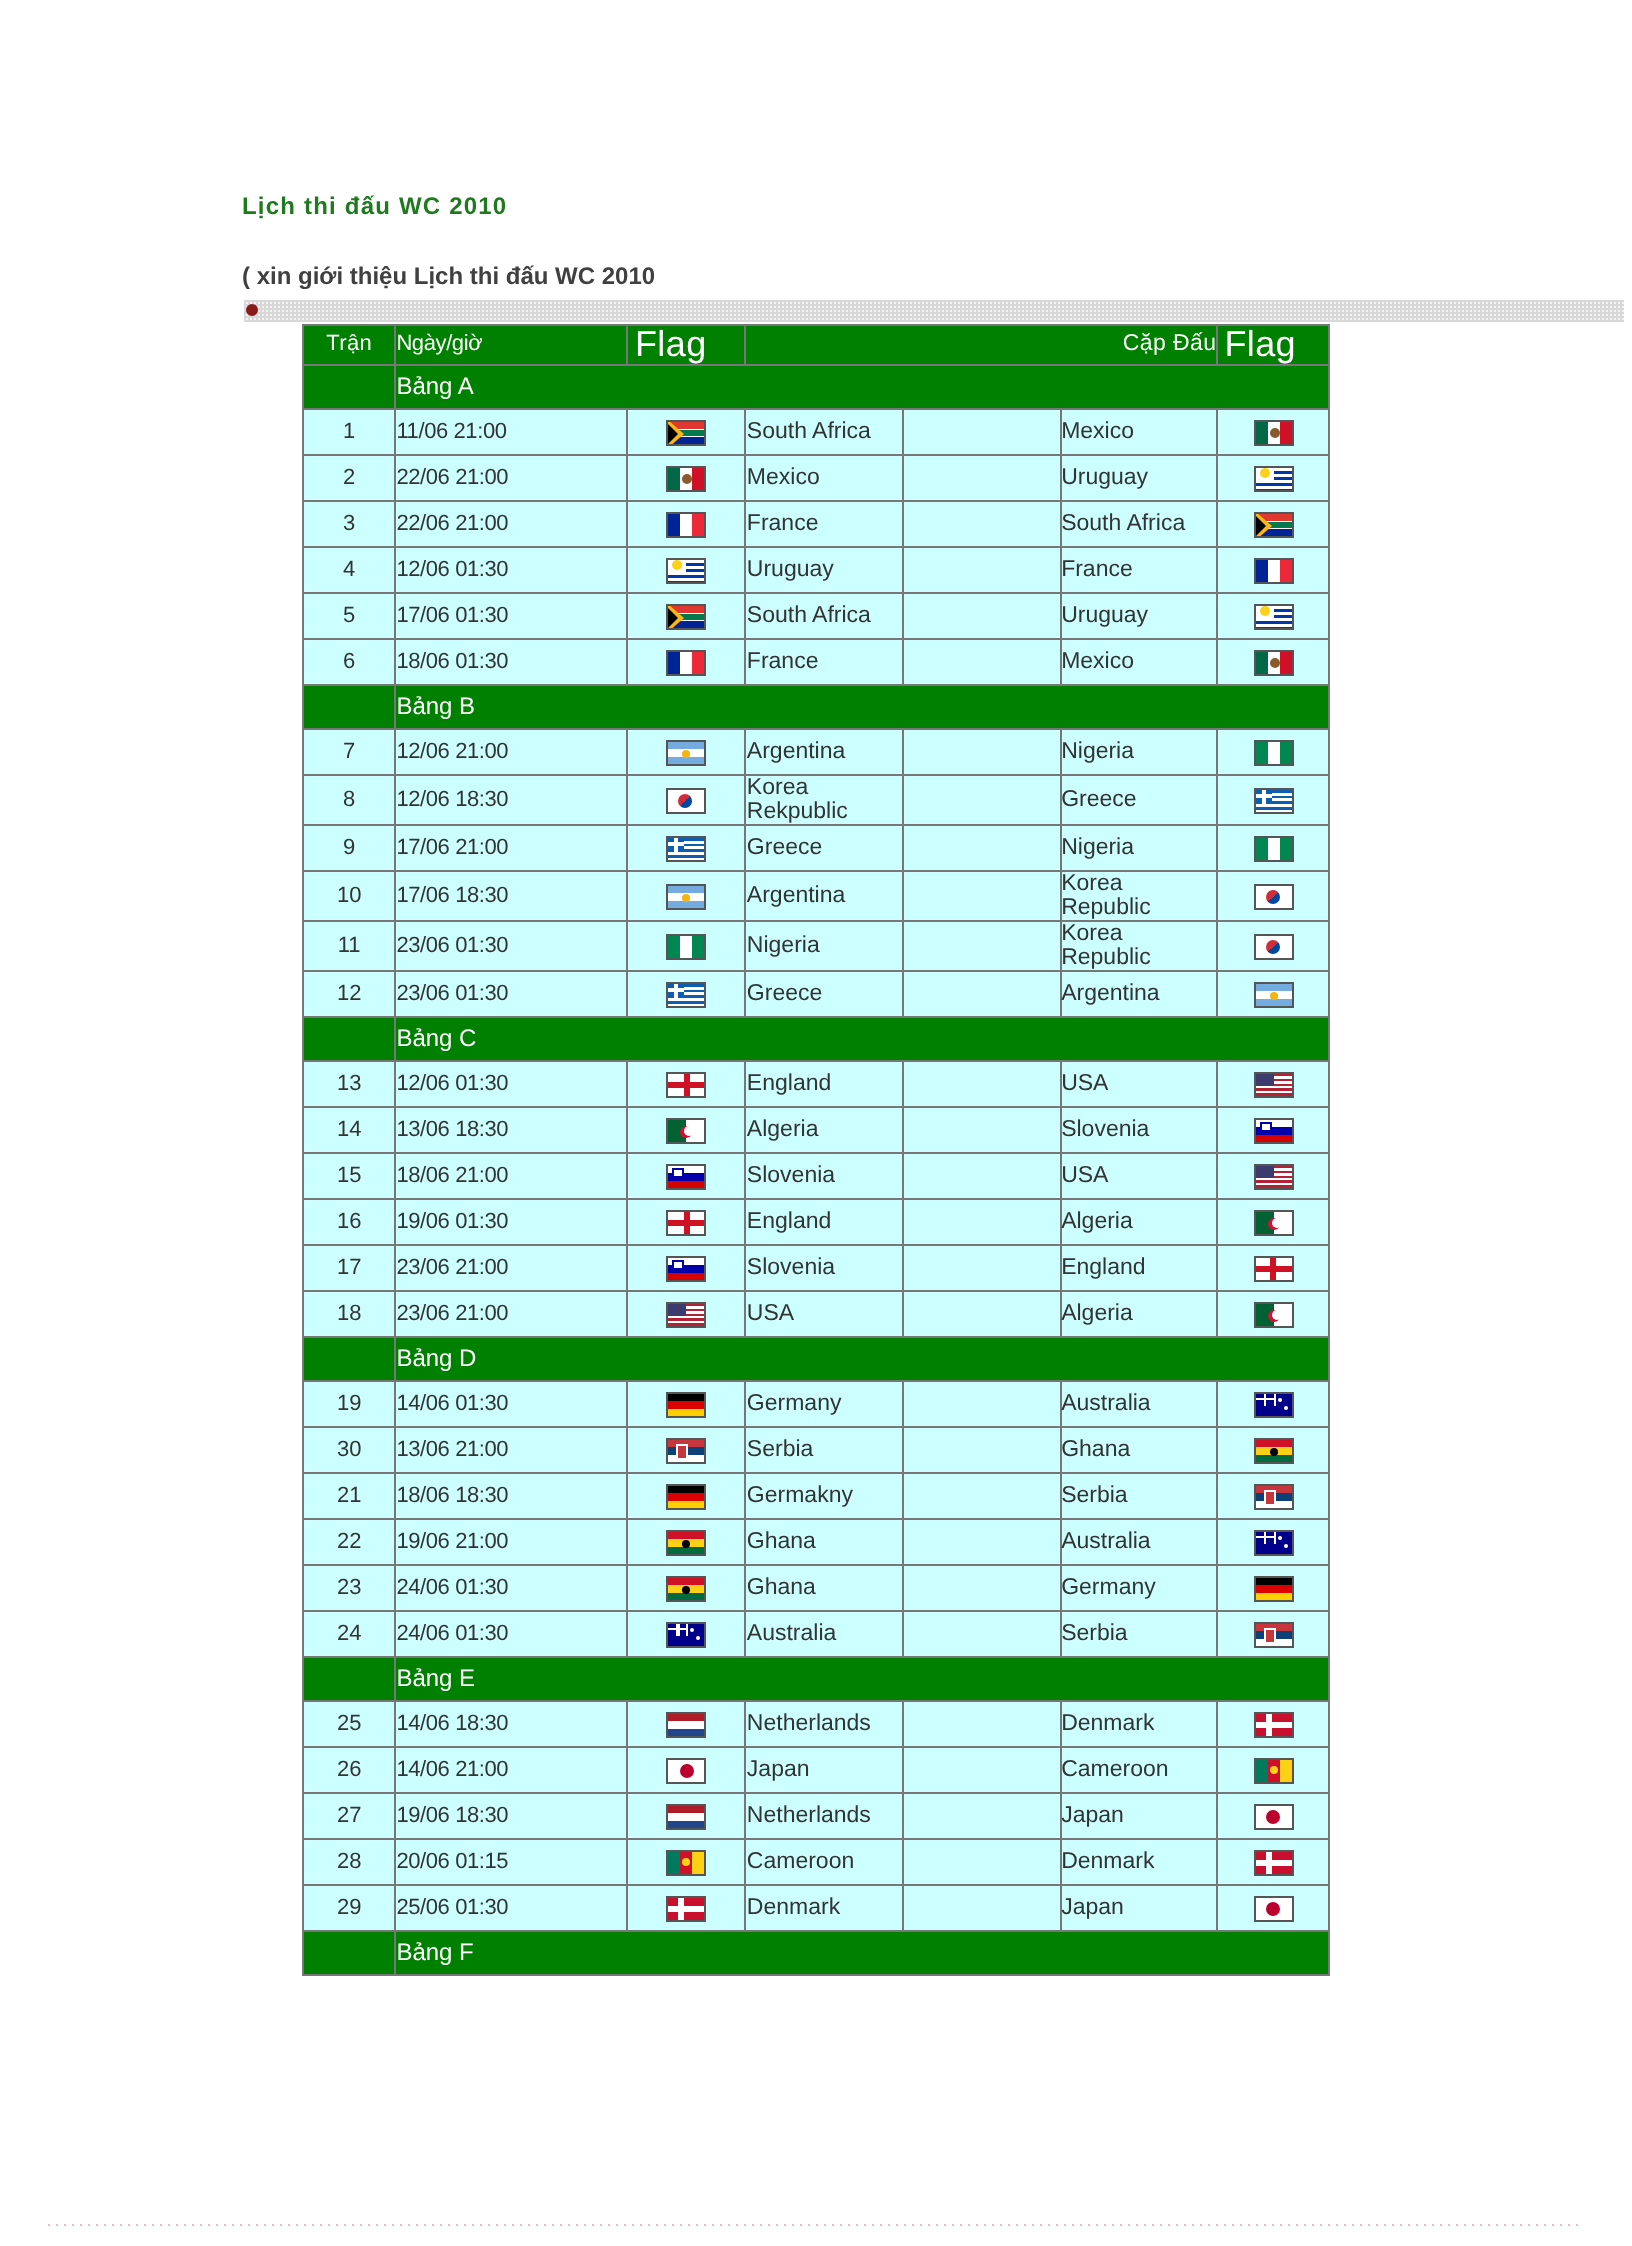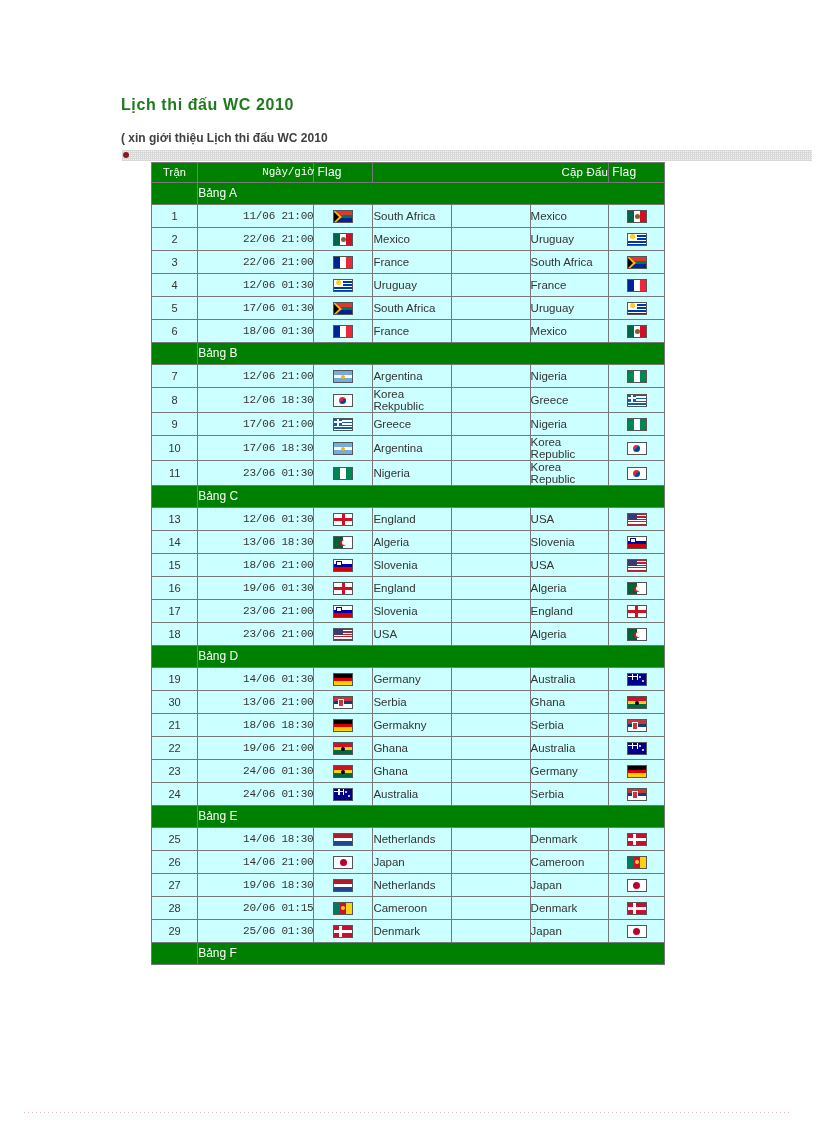--- a/index.html
+++ b/index.html
@@ -19,21 +19,21 @@
     position: absolute;
     left: 0; top: 0;
     width: 816px;
     height: 1123px;
   }
 
   .title {
     position: absolute;
     left: 121px;
     top: 96px;
-    font-size: 16px;
+    font-size: 12px;
     font-weight: bold;
     color: #1f7a1f;
     letter-spacing: 0.6px;
     white-space: nowrap;
   }
 
   .subtitle {
     position: absolute;
     left: 121px;
     top: 131px;
@@ -89,21 +89,21 @@
     border: 1px solid #777777;
     padding: 0;
     vertical-align: middle;
     font-weight: normal;
   }
 
   .hdr td {
     background: #008000;
     color: #ffffff;
     font-weight: bold;
-    font-size: 12px;
+    font-size: 18px;
     height: 19px;
     line-height: 19px;
     text-align: center;
     border-color: #0a4d0a;
     letter-spacing: 0.2px;
   }
   .hdr td.pair-hdr { text-align: right; }
   .hdr td.flag-hdr-l { text-align: left; padding-left: 3px; }
   .hdr td.flag-hdr-r { text-align: left; padding-left: 3px; }
 
@@ -127,25 +127,24 @@
     color: #333333;
   }
   td.c-no {
     text-align: center;
     font-weight: bold;
     font-size: 11px;
     width: 28px;
   }
   td.c-date {
     width: 72px;
-    text-align: right;
+    text-align: left;
     font-size: 11px;
     letter-spacing: -0.2px;
     white-space: nowrap;
-    font-family: Liberation Mono, monospace;
   }
   td.c-flag {
     width: 33px;
     text-align: center;
   }
   td.c-team1 {
     width: 147px;
     padding-left: 8px;
     font-size: 11.5px;
   }
@@ -383,20 +382,29 @@
         </tr>
         <tr class="match">
           <td class="c-no">11</td>
           <td class="c-date">23/06 01:30</td>
           <td class="c-flag"><span class="flag f-ng"></span></td>
           <td class="c-team1">Nigeria</td>
           <td class="c-gap">&nbsp;</td>
           <td class="c-team2">Korea Republic</td>
           <td class="c-flag2"><span class="flag f-kr"><i class="t"></i></span></td>
         </tr>
+        <tr class="match">
+          <td class="c-no">12</td>
+          <td class="c-date">23/06 01:30</td>
+          <td class="c-flag"><span class="flag f-gr"><i class="c"></i><i class="h"></i><i class="v"></i></span></td>
+          <td class="c-team1">Greece</td>
+          <td class="c-gap">&nbsp;</td>
+          <td class="c-team2">Argentina</td>
+          <td class="c-flag2"><span class="flag f-ar"><i class="s"></i></span></td>
+        </tr>
         <tr class="grouprow">
           <td class="c-no gr-blank">&nbsp;</td>
           <td colspan="6">Bảng C</td>
         </tr>
         <tr class="match">
           <td class="c-no">13</td>
           <td class="c-date">12/06 01:30</td>
           <td class="c-flag"><span class="flag f-en"><i class="h"></i><i class="v"></i></span></td>
           <td class="c-team1">England</td>
           <td class="c-gap">&nbsp;</td>

